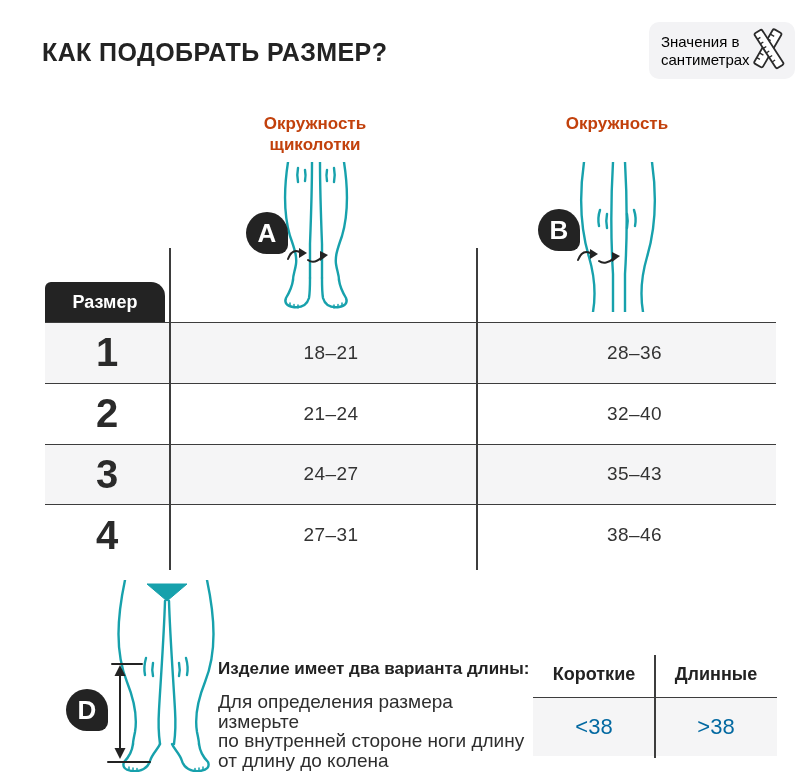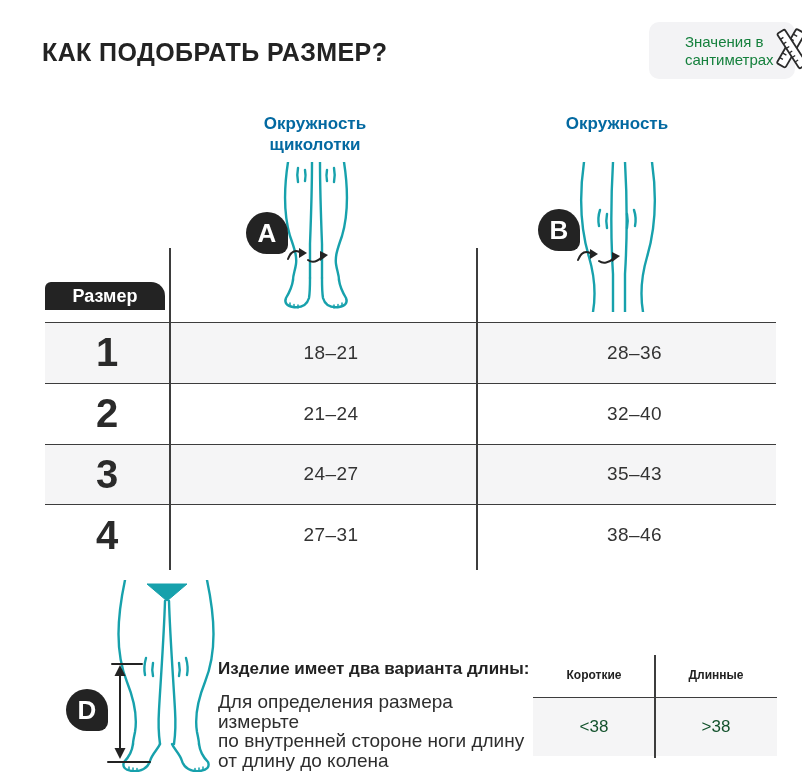--- a/index.html
+++ b/index.html
@@ -8,53 +8,53 @@
   html,body{margin:0;padding:0;background:#fff;}
   .canvas{
     position:relative;width:802px;height:781px;background:#ffffff;overflow:hidden;
     font-family:"Liberation Sans","DejaVu Sans",sans-serif;color:var(--ink);
   }
   .abs{position:absolute;}
   .page-title{left:42px;top:38px;font-size:25px;font-weight:800;letter-spacing:.4px;color:var(--ink);}
   
   .units-note{left:649px;top:22px;width:146px;height:57px;background:var(--note-bg);border-radius:10px;
     display:flex;align-items:center;justify-content:space-between;padding:0 8px 0 12px;box-sizing:border-box;}
-  .units-text{font-size:15px;line-height:18px;font-weight:500;color:#15803d;margin-left:24px;}
-  
-  .col-head{width:220px;text-align:center;font-size:17px;font-weight:700;line-height:21px;color:#0369a1;top:113px;}
+  .units-text{font-size:15px;line-height:18px;font-weight:500;color:#000000;}
+  
+  .col-head{width:220px;text-align:center;font-size:17px;font-weight:700;line-height:21px;color:#c2410c;top:113px;}
   .col-head.ankle{left:205px;} .col-head.calf{left:507px;}
   
   .leg-stroke{stroke:var(--teal);fill:none;stroke-width:2.4;stroke-linecap:round;stroke-linejoin:round;}
   .leg-thin{stroke:var(--teal);fill:none;stroke-width:1.5;stroke-linecap:round;}
   .leg-fill{fill:var(--teal);stroke:var(--teal);stroke-width:1;}
   .ink-stroke{stroke:var(--ink);fill:none;stroke-width:2;stroke-linecap:round;}
   .ink-fill{fill:var(--ink);stroke:none;}
   
   .pin{width:42px;height:42px;background:var(--ink);border-radius:50% 50% 9px 50%;
     display:flex;align-items:center;justify-content:center;color:#fff;font-size:26px;font-weight:800;z-index:5;}
   
-  .tab{left:45px;top:282px;width:120px;height:28px;background:var(--ink);border-radius:6px 14px 0 0;
+  .tab{left:45px;top:282px;width:120px;height:40px;background:var(--ink);border-radius:6px 14px 0 0;
     display:flex;align-items:center;justify-content:center;color:#fff;font-size:18px;font-weight:700;z-index:4;}
   .rows{left:45px;top:322px;width:731px;height:243px;display:grid;grid-template-rows:repeat(4,1fr);z-index:2;}
   .t-row{display:grid;grid-template-columns:124px 307px 300px;border-top:1.5px solid var(--grid-line);box-sizing:border-box;}
   .t-row.shade{background:var(--row-shade);}
   .cell{display:flex;align-items:center;justify-content:center;}
   .cell.size{font-size:40px;font-weight:700;color:#2a2a2a;}
   .cell.range{font-size:19px;color:#333;letter-spacing:.4px;margin-left:17px;}
   .vline{width:1.5px;background:var(--grid-line);top:248px;height:322px;z-index:3;}
   .vline.v1{left:169px;} .vline.v2{left:476px;}
   
   .len-heading{left:218px;top:659px;font-size:17px;font-weight:700;color:#222;}
   .len-body{left:218px;top:692px;width:310px;font-size:19px;line-height:19.5px;color:#2e2e2e;}
   
   .mini-table{left:533px;top:652px;width:244px;z-index:2;}
   .mini-head{display:flex;height:45px;}
-  .mini-head .cell{flex:1;font-size:12px;font-weight:700;color:#222;}
+  .mini-head .cell{flex:1;font-size:18px;font-weight:700;color:#222;}
   .mini-vals{display:flex;height:58px;background:var(--row-shade);border-top:1.5px solid var(--grid-line);}
-  .mini-vals .cell{flex:1;font-size:17px;color:#14532d;}
+  .mini-vals .cell{flex:1;font-size:22px;color:#0369a1;}
   .mini-vline{position:absolute;left:121px;top:3px;width:1.5px;height:103px;background:var(--grid-line);}
 </style>
 </head>
 <body>
 
 <div class="canvas">
 
   <div class="abs page-title">КАК ПОДОБРАТЬ РАЗМЕР?</div>
 
   <div class="abs units-note">

